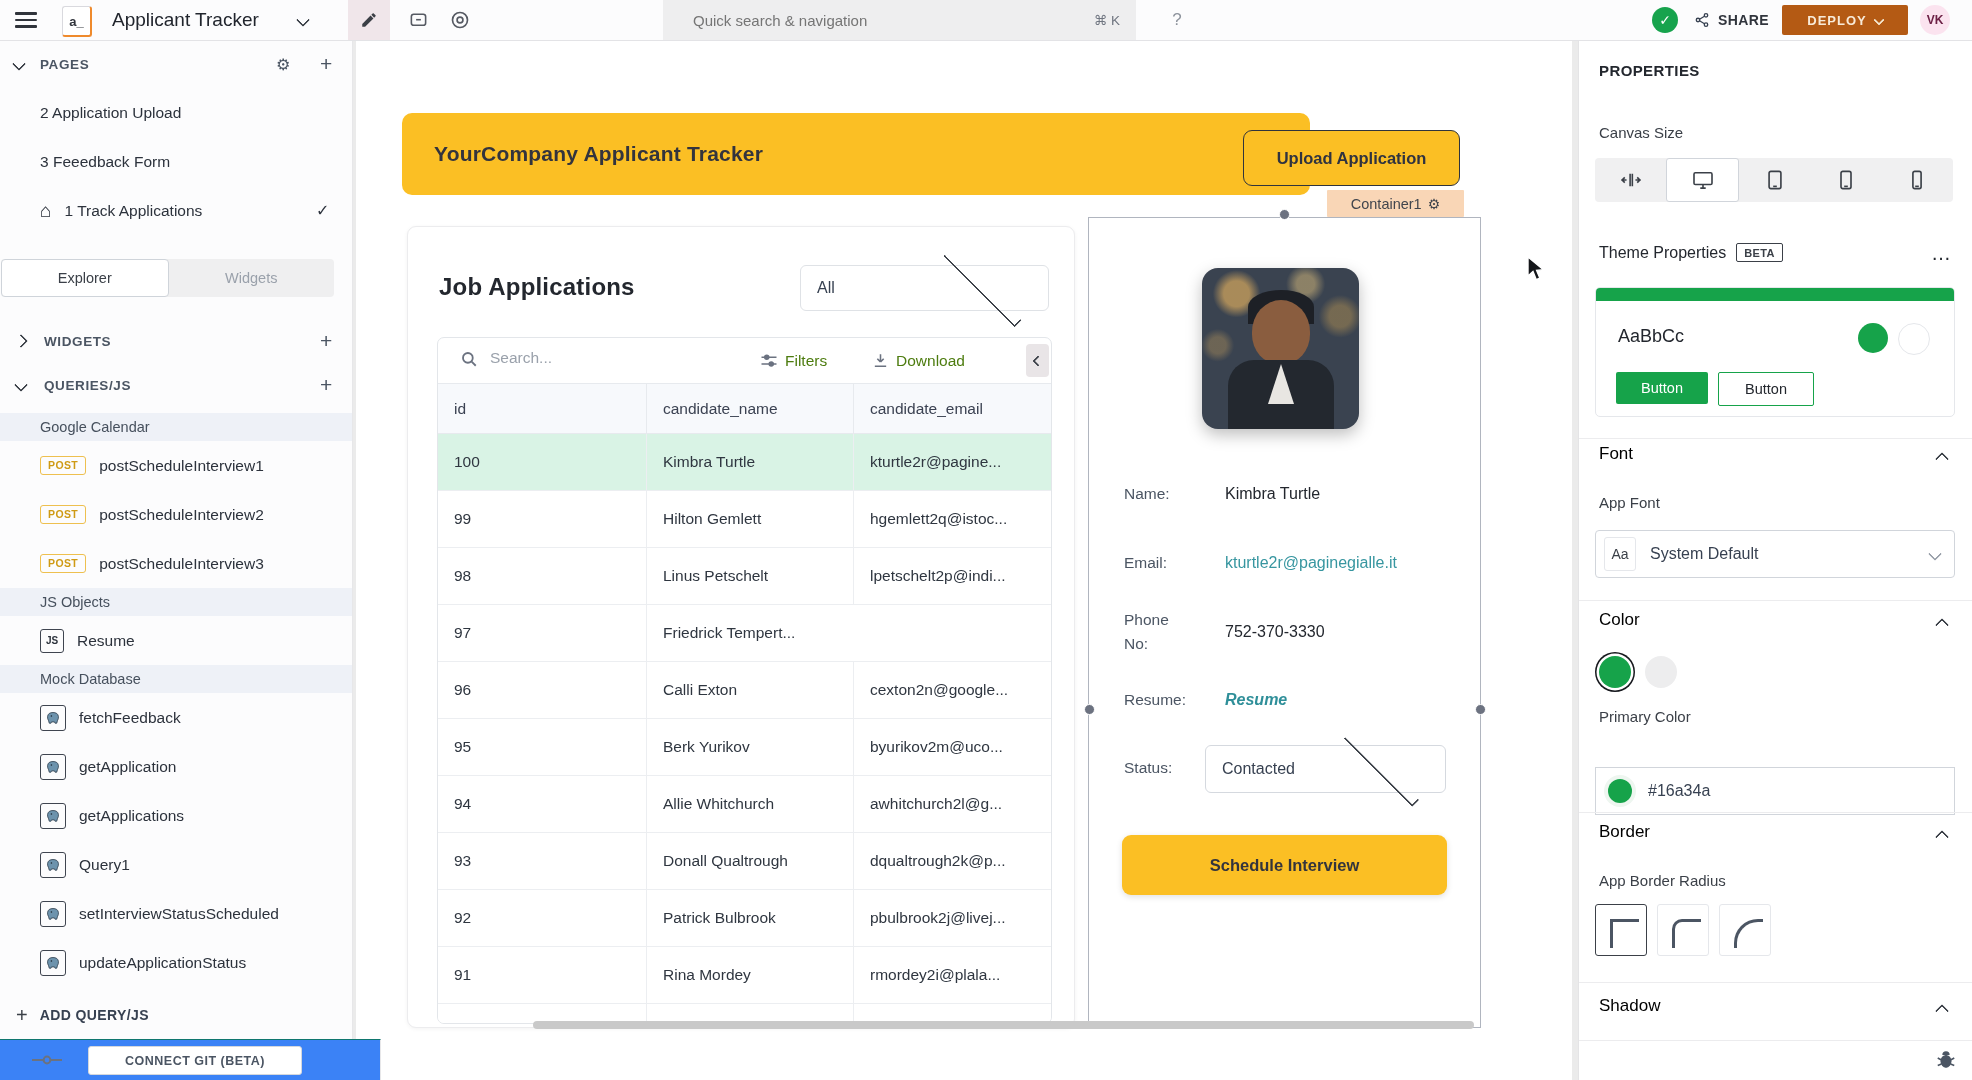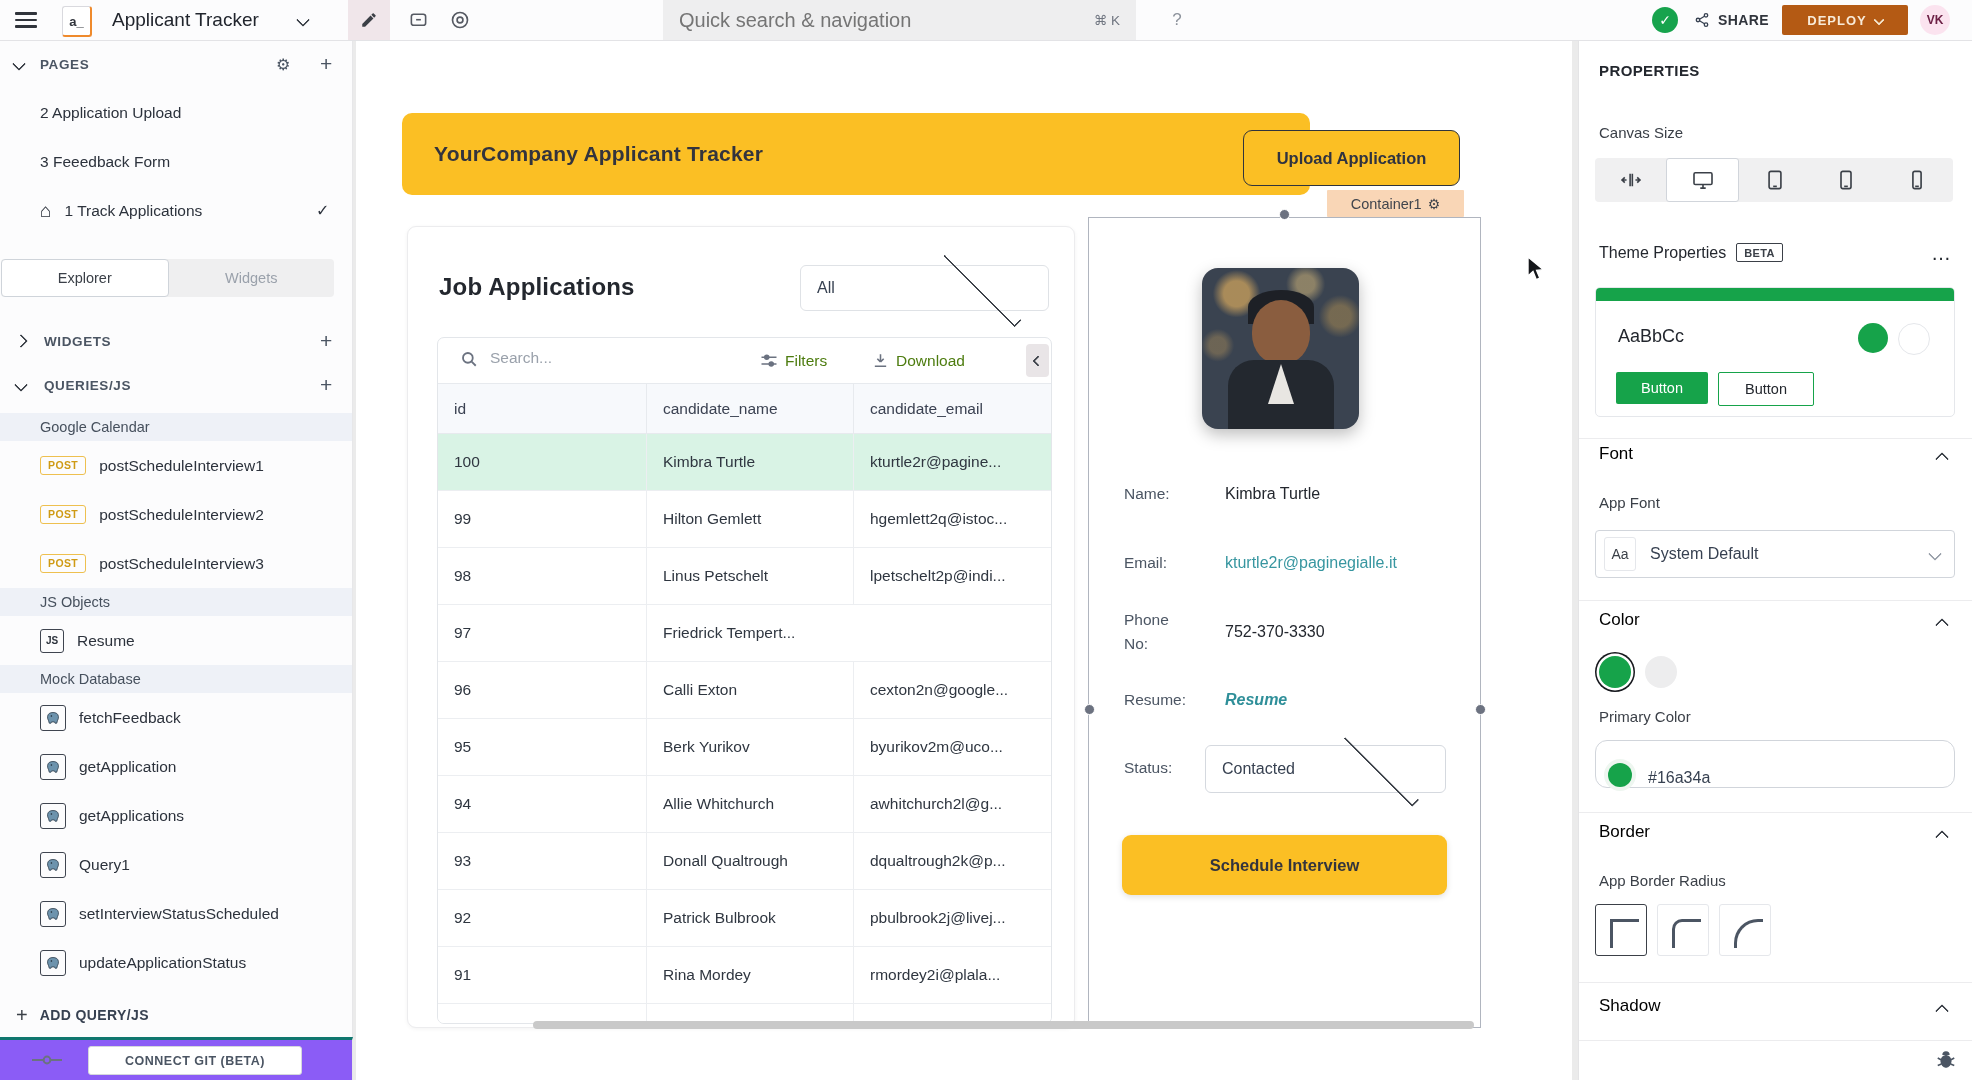--- a/index.html
+++ b/index.html
@@ -9,21 +9,21 @@
   .topbar{position:absolute;left:0;top:0;width:1972px;height:40px;background:#fcfcfd;border-bottom:1px solid #e3e3e6;z-index:40;}
   .tb{position:absolute;display:flex;align-items:center;justify-content:center;}
   .hamburger{left:12px;top:0;height:40px;width:28px;flex-direction:column;gap:4px;cursor:pointer;}
   .hamburger i{display:block;width:22px;height:2.4px;background:#30343b;border-radius:1px;}
   .appicon{left:62px;top:6px;width:27px;height:28px;background:#fff;border:1px solid #d9d9de;border-right:2.5px solid #ef8a2c;border-bottom:2.5px solid #ef8a2c;border-radius:3px;font-size:13px;font-weight:700;color:#30343b;}
   .apptitle{left:112px;top:0;height:40px;font-size:19px;font-weight:500;color:#21252d;}
   .tchev{left:298px;top:0;height:40px;color:#3b4048;}
   .pencilbtn{left:348px;top:0;width:42px;height:40px;background:#f0e6ea;}
   .iconbtn{top:0;height:40px;width:40px;color:#565a63;}
   .searchbar{left:663px;top:0;width:473px;height:40px;background:#eeeeef;display:flex;align-items:center;}
-  .searchbar input{border:0;background:transparent;outline:none;flex:1;margin-left:14px;font-size:20px;color:#6b7280;font-family:inherit;}
+  .searchbar input{border:0;background:transparent;outline:none;flex:1;margin-left:28px;font-size:15px;color:#6b7280;font-family:inherit;}
   .shortcut{margin-right:16px;font-size:13.5px;color:#6f7580;}
   .help{left:1162px;top:0;width:30px;height:40px;font-size:17px;color:#8d939c;}
   .okcheck{left:1652px;top:7px;width:26px;height:26px;border-radius:50%;background:#17a34d;color:#fff;font-size:14px;font-weight:700;}
   .sharewrap{left:1694px;top:0;height:40px;gap:8px;color:#31353d;font-size:14px;font-weight:600;letter-spacing:.4px;cursor:pointer;}
   .deploy{left:1782px;top:5px;width:126px;height:30px;background:#b45a14;border-radius:2px;gap:8px;color:#f8ead8;font-size:13px;font-weight:700;letter-spacing:1px;cursor:pointer;}
   .deploy .chev{border-color:#f4e7cf;}
   .avatar{left:1920px;top:5px;width:30px;height:30px;border-radius:50%;background:#fbe3ef;color:#6d2146;font-size:12px;font-weight:600;}
 
   .chev{display:inline-block;width:8px;height:8px;border-right:2px solid #3b4048;border-bottom:2px solid #3b4048;border-radius:1px;}
   .chev.down{transform:rotate(45deg);}
@@ -49,21 +49,21 @@
   .tree-row{height:44px;display:flex;align-items:center;padding-left:16px;position:relative;cursor:pointer;}
   .tree-row .sec-label{margin-left:18px;}
   .widgets-row{margin-top:22px;}
   .g-head{height:28px;line-height:28px;background:#eef1f7;padding-left:40px;font-size:14.5px;color:#46505d;cursor:pointer;}
   .post-badge{border:1.5px solid #eec04f;color:#cf9a14;border-radius:3px;font-size:10.5px;font-weight:700;letter-spacing:.4px;padding:3px 7px;line-height:1;}
   .js-badge{width:22px;height:22px;border:1.8px solid #3f4550;border-radius:3px;display:flex;align-items:center;justify-content:center;font-size:10px;font-weight:700;color:#2c323c;}
   .db-badge{width:24px;height:24px;border:1.8px solid #3f4550;border-radius:3px;display:flex;align-items:center;justify-content:center;}
   .addq-row{margin-top:8px;height:40px;display:flex;align-items:center;padding-left:16px;gap:12px;cursor:pointer;}
   .addq-plus{font-size:20px;color:#3b4048;}
   .addq-label{font-size:14px;font-weight:600;color:#374151;letter-spacing:.4px;}
-  .side-footer{position:absolute;left:0;bottom:0;width:352px;height:40px;background:#8b5cf6;border-top:3px solid #0f766e;border-right:1px solid #e7e7e9;z-index:35;}
+  .side-footer{position:absolute;left:0;bottom:0;width:352px;height:40px;background:#3b82f6;border-top:1px solid #0f766e;border-right:1px solid #e7e7e9;z-index:35;padding-left:28px;}
   .git-ic{position:absolute;left:30px;top:12px;color:#6b7280;}
   .git-btn{position:absolute;left:88px;top:6px;width:212px;height:27px;border:1px solid #d4d7dc;border-radius:3px;display:flex;align-items:center;justify-content:center;font-size:12.5px;font-weight:600;color:#4b5563;letter-spacing:.5px;background:#fff;cursor:pointer;}
 
   
   .page{position:absolute;left:356px;top:40px;width:1216px;height:1040px;background:#ffffff;}
   .appheader{position:absolute;left:402px;top:113px;width:908px;height:82px;background:#fbbf24;border-radius:10px;z-index:3;}
   .appheader .ttl{position:absolute;left:32px;top:0;height:82px;display:flex;align-items:center;font-size:21px;font-weight:700;color:#33343d;letter-spacing:.2px;}
   .uploadbtn{position:absolute;left:1243px;top:130px;width:215px;height:54px;background:#fbbf24;border:1.8px solid #30343c;border-radius:9px;display:flex;align-items:center;justify-content:center;font-size:16.5px;font-weight:600;color:#2f3340;z-index:4;cursor:pointer;}
   .ctag{position:absolute;left:1327px;top:190px;width:137px;height:27px;background:#f9d6b6;display:flex;align-items:center;justify-content:center;gap:6px;font-size:14.5px;color:#41454d;z-index:6;border-radius:1px;cursor:pointer;}
   .ctag .g{font-size:14px;color:#41454d;}
@@ -134,21 +134,21 @@
   .sechead{position:absolute;left:20px;width:354px;display:flex;align-items:flex-end;font-size:17px;color:#000000;cursor:pointer;}
   .sechead .chev{margin-left:auto;margin-right:6px;}
   .fontsel{position:absolute;left:16px;top:490px;width:358px;height:46px;border:1px solid #d1d5db;border-radius:4px;display:flex;align-items:center;cursor:pointer;background:#fff;}
   .aabox{width:30px;height:32px;border:1px solid #e5e7eb;border-radius:3px;margin-left:8px;display:flex;align-items:center;justify-content:center;font-size:14px;color:#3b4048;}
   .fontsel .fval{margin-left:14px;font-size:16px;color:#374151;flex:1;}
   .fontsel .chev{margin-right:14px;}
   .swatches{position:absolute;left:20px;top:616px;display:flex;gap:14px;}
   .sw{width:32px;height:32px;border-radius:50%;cursor:pointer;}
   .sw.green{background:#16a34a;box-shadow:0 0 0 2.5px #fff,0 0 0 4px #16181d;}
   .sw.light{background:#ededee;}
-  .hexinput{position:absolute;left:16px;top:700px;width:358px;height:46px;border:1px solid #d1d5db;border-radius:12px;display:flex;align-items:flex-end;cursor:pointer;background:#fff;}
+  .hexinput{position:absolute;left:16px;top:727px;width:358px;height:46px;border:1px solid #d1d5db;border-radius:0;display:flex;align-items:center;cursor:pointer;background:#fff;}
   .hexdot{width:24px;height:24px;border-radius:50%;background:#16a34a;margin-left:12px;box-shadow:0 0 0 4px #eef6f0;}
   .hexinput .hval{margin-left:16px;font-size:16px;color:#374151;}
   .radopts{position:absolute;left:16px;top:864px;display:flex;gap:10px;}
   .radbox{width:50px;height:50px;border:1px solid #e5e7eb;border-radius:3px;display:flex;align-items:center;justify-content:center;cursor:pointer;background:#fff;}
   .radbox.sel{border:1.6px solid #3b4048;}
   .corner{width:26px;height:26px;border-left:3px solid #4b5563;border-top:3px solid #4b5563;margin-top:6px;margin-left:6px;}
   .corner.r0{border-top-left-radius:0;}
   .corner.r1{border-top-left-radius:10px;}
   .corner.r2{border-top-left-radius:24px;}
   .bug{position:absolute;right:16px;bottom:10px;cursor:pointer;}

